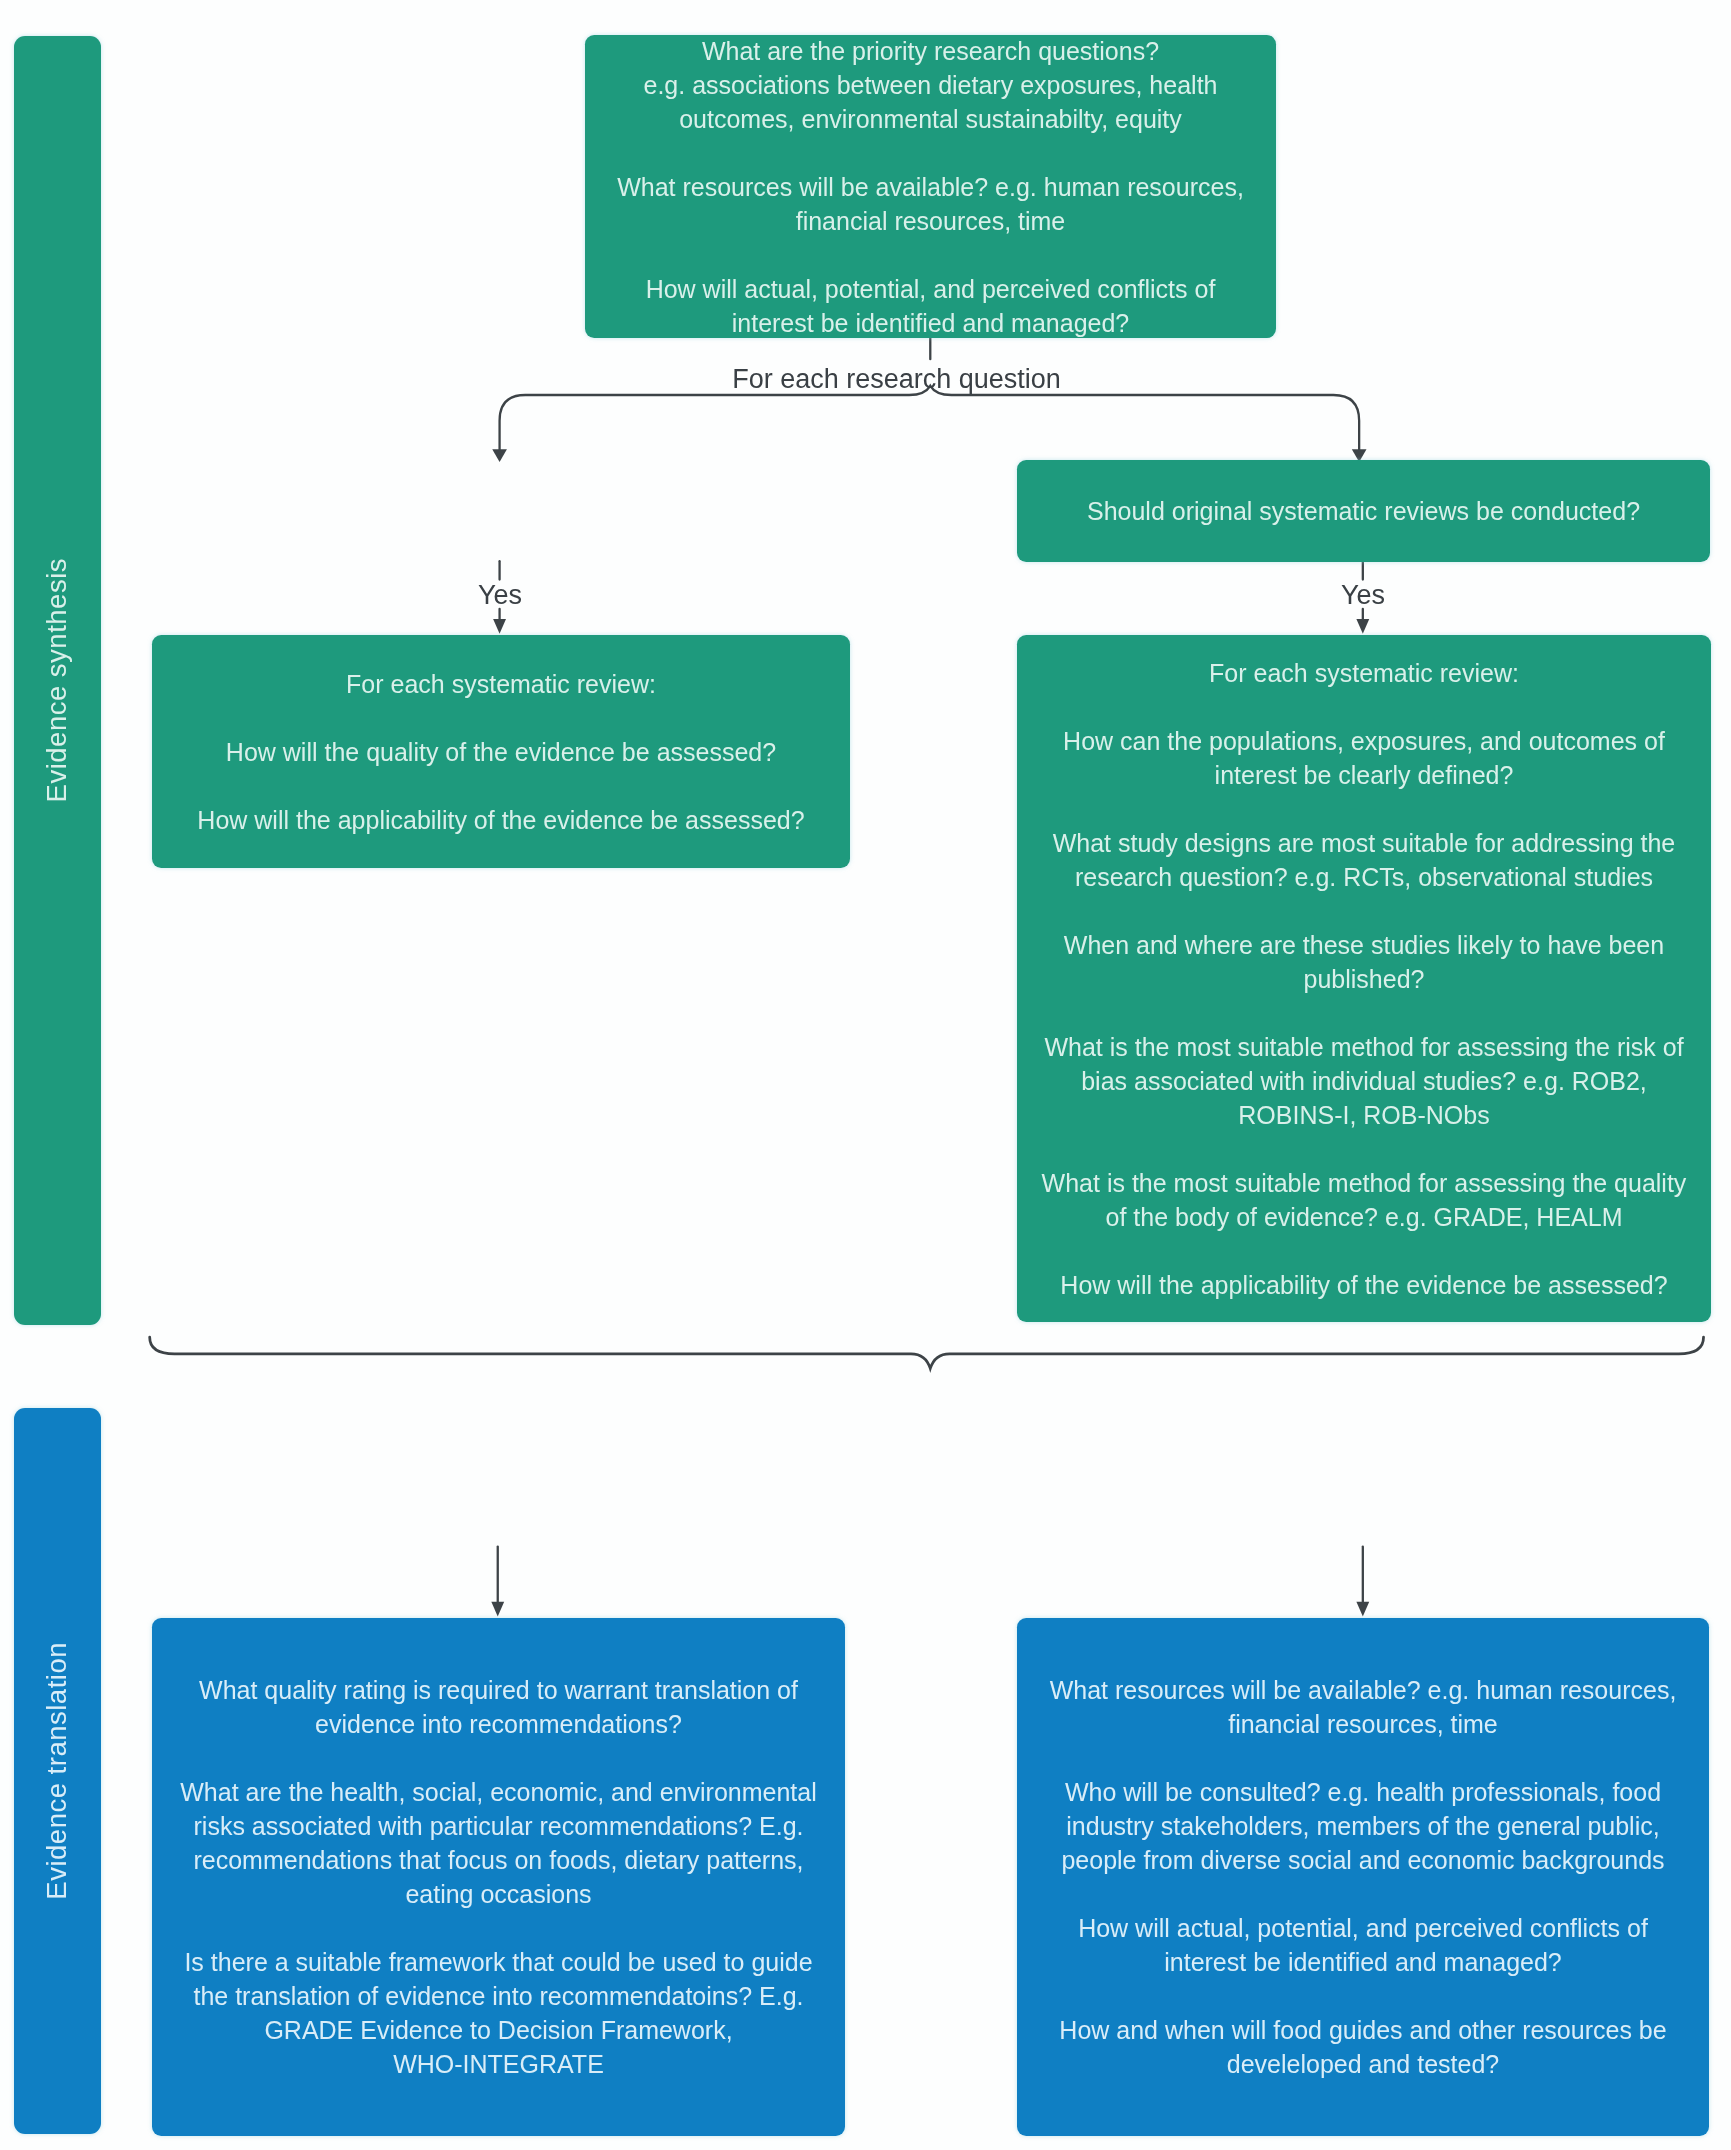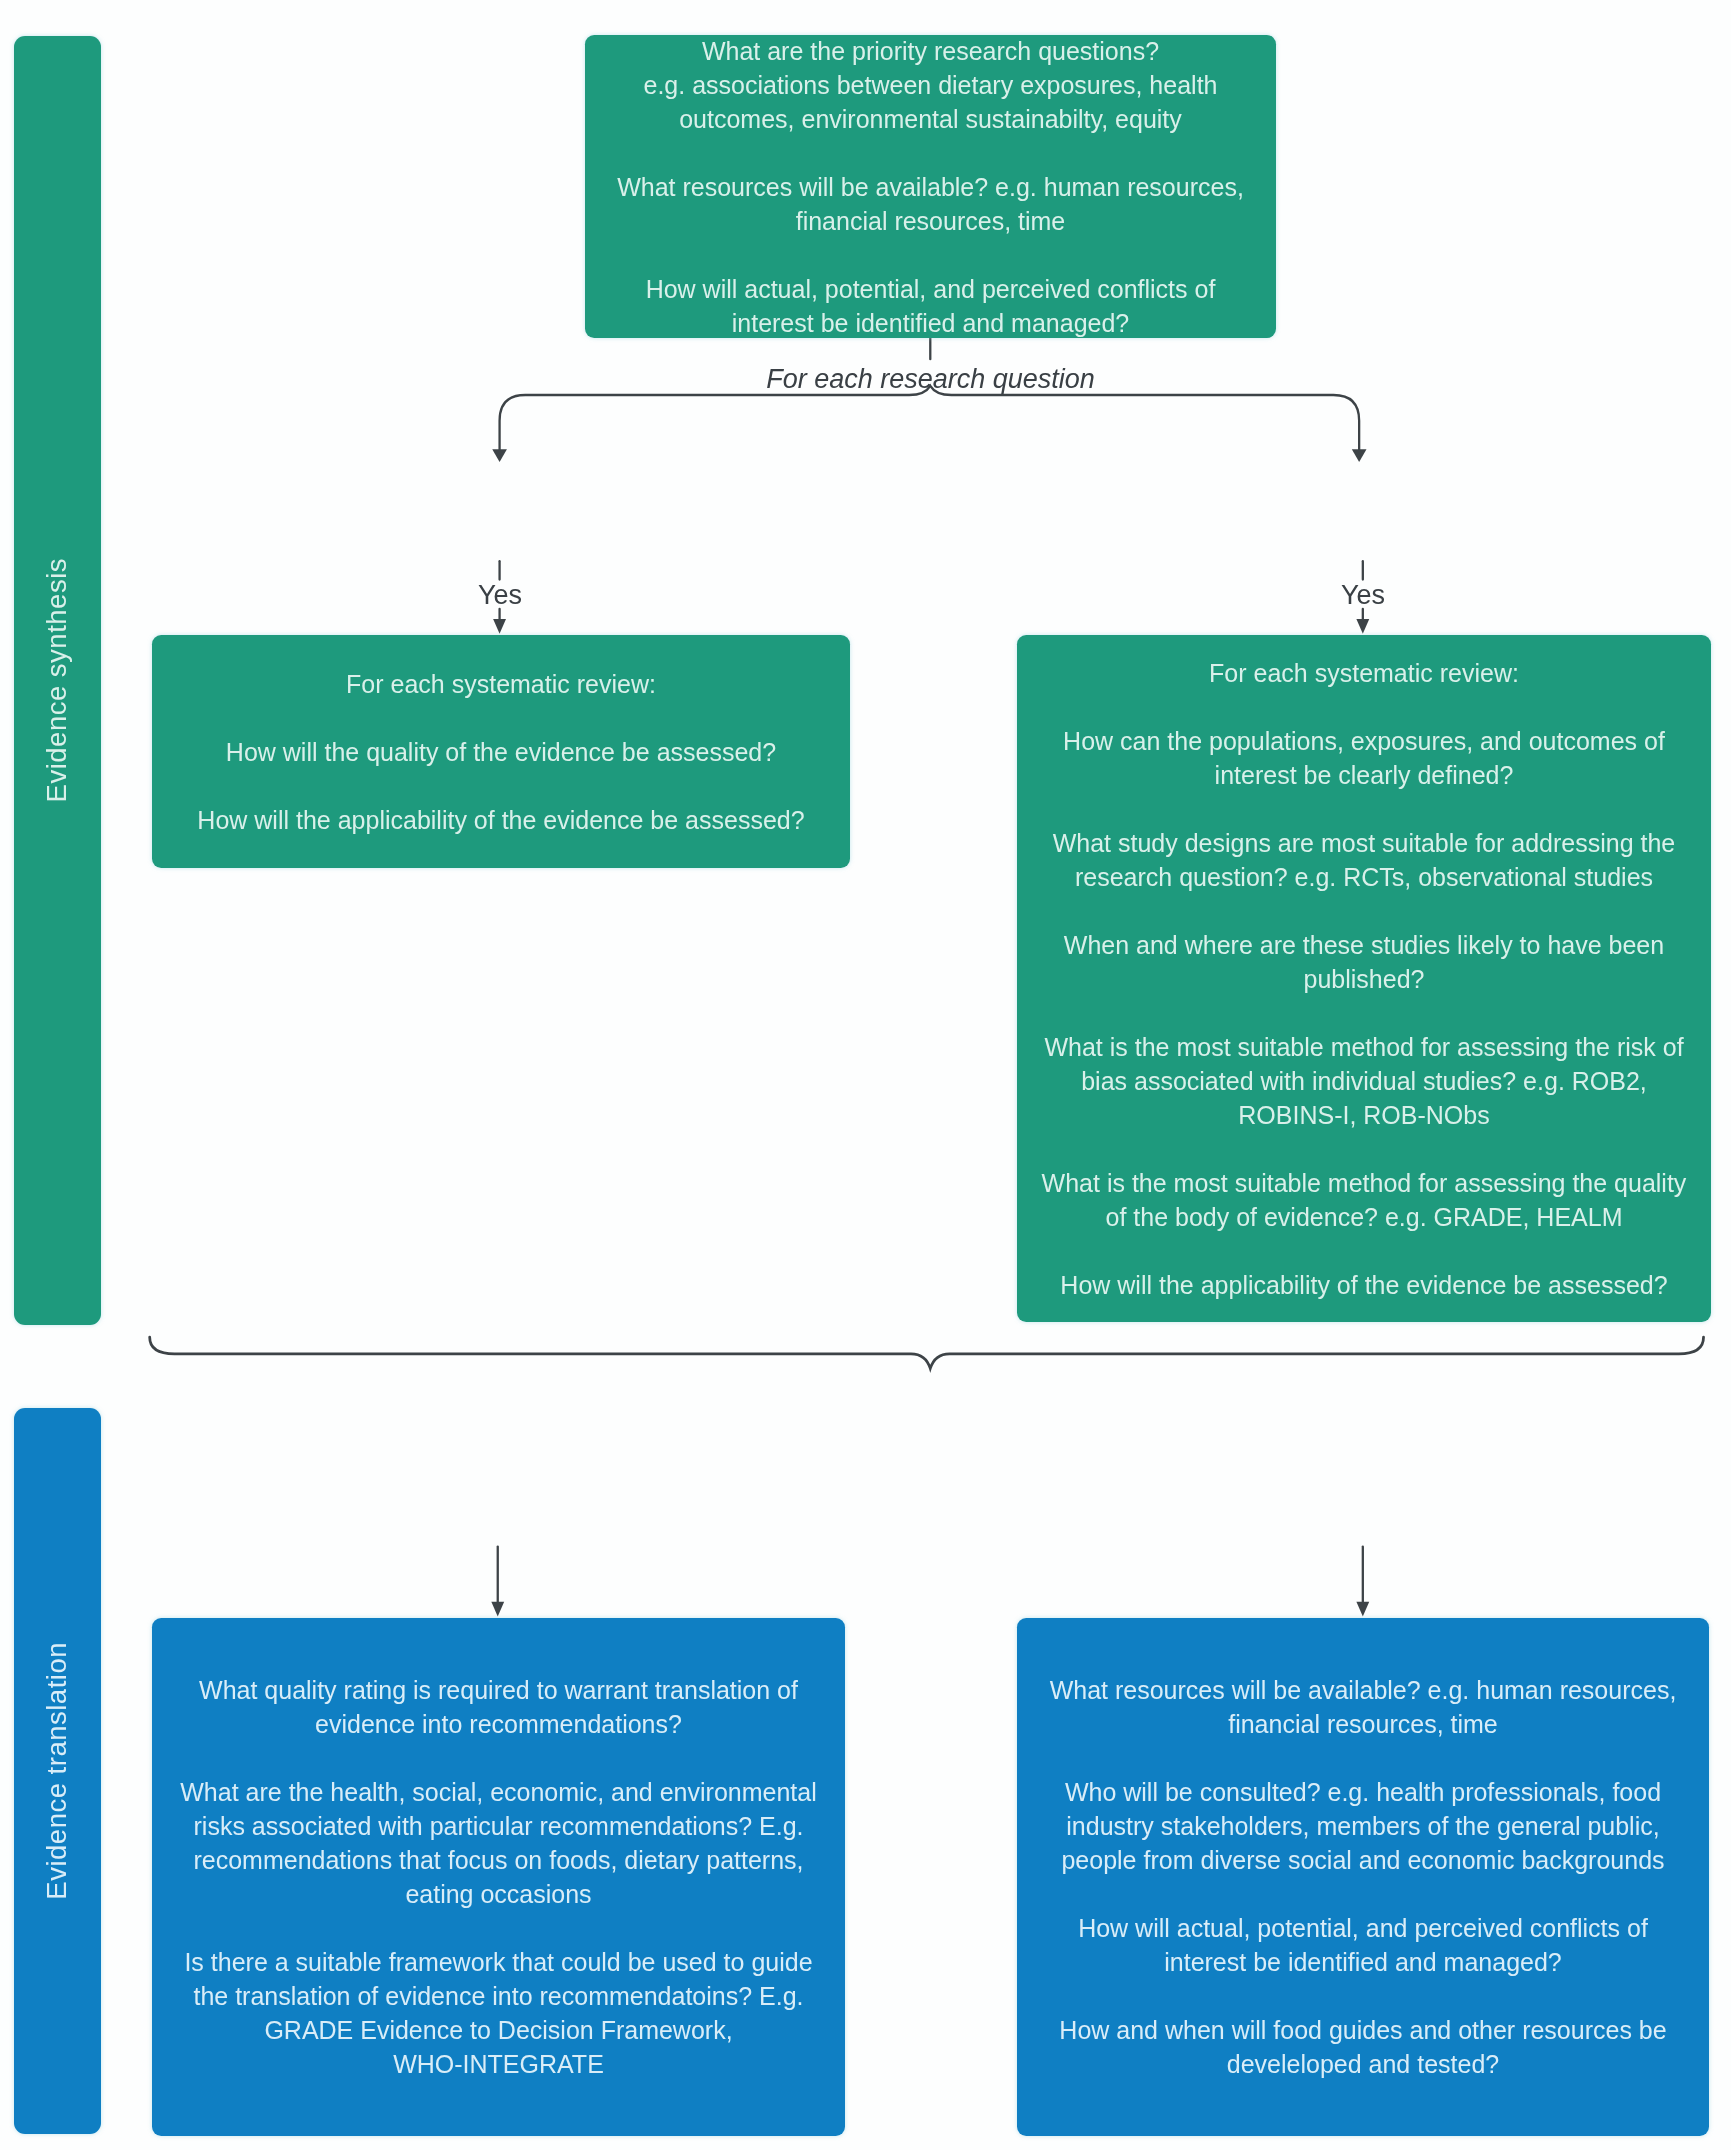--- a/index.html
+++ b/index.html
@@ -86,22 +86,25 @@
 
   <div class="node green" style="left:585px;top:35px;width:691px;height:303px;">
     <div class="txt">What are the priority research questions?
 e.g. associations between dietary exposures, health outcomes, environmental sustainabilty, equity
 
 What resources will be available? e.g. human resources, financial resources, time
 
 How will actual, potential, and perceived conflicts of interest be identified and managed?</div>
   </div>
 
-  <div class="flow-label" style="left:701px;top:364px;width:459px;font-style:italic;">For each research question</div>
+  <div class="flow-label" style="left:667px;top:364px;width:459px;">For each research question</div>
 
+  <div class="node green" style="left:1017px;top:460px;width:693px;height:102px;">
+    <div class="txt">Should original systematic reviews be conducted?</div>
+  </div>
 
   <div class="flow-label" style="left:454px;top:580px;width:92px;">Yes</div>
   <div class="flow-label" style="left:1317px;top:580px;width:92px;">Yes</div>
 
   <div class="node green" style="left:152px;top:635px;width:698px;height:233px;">
     <div class="txt">For each systematic review:
 
 How will the quality of the evidence be assessed?
 
 How will the applicability of the evidence be assessed?</div>

